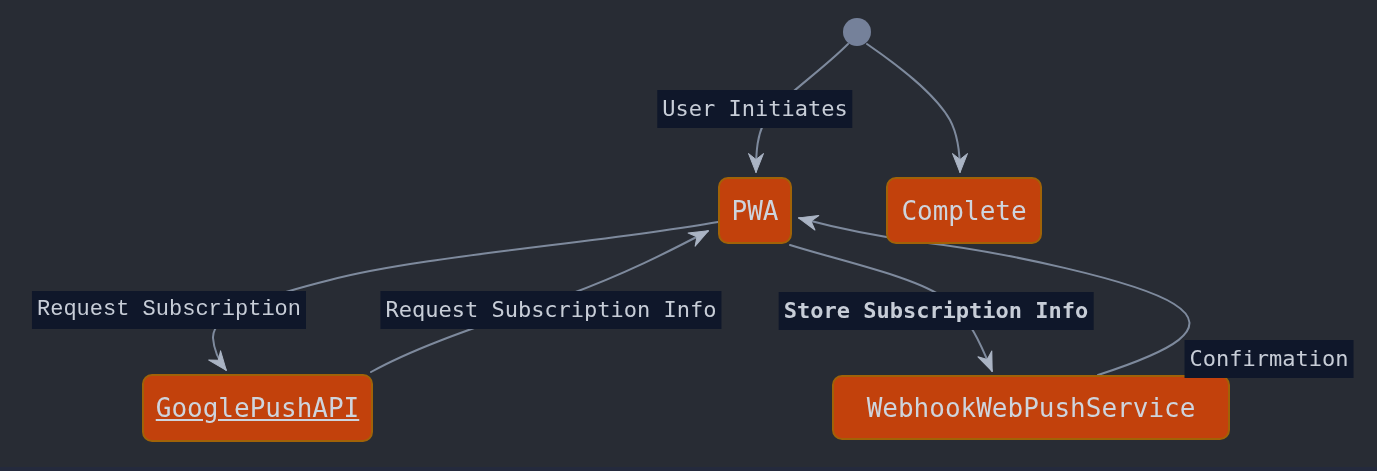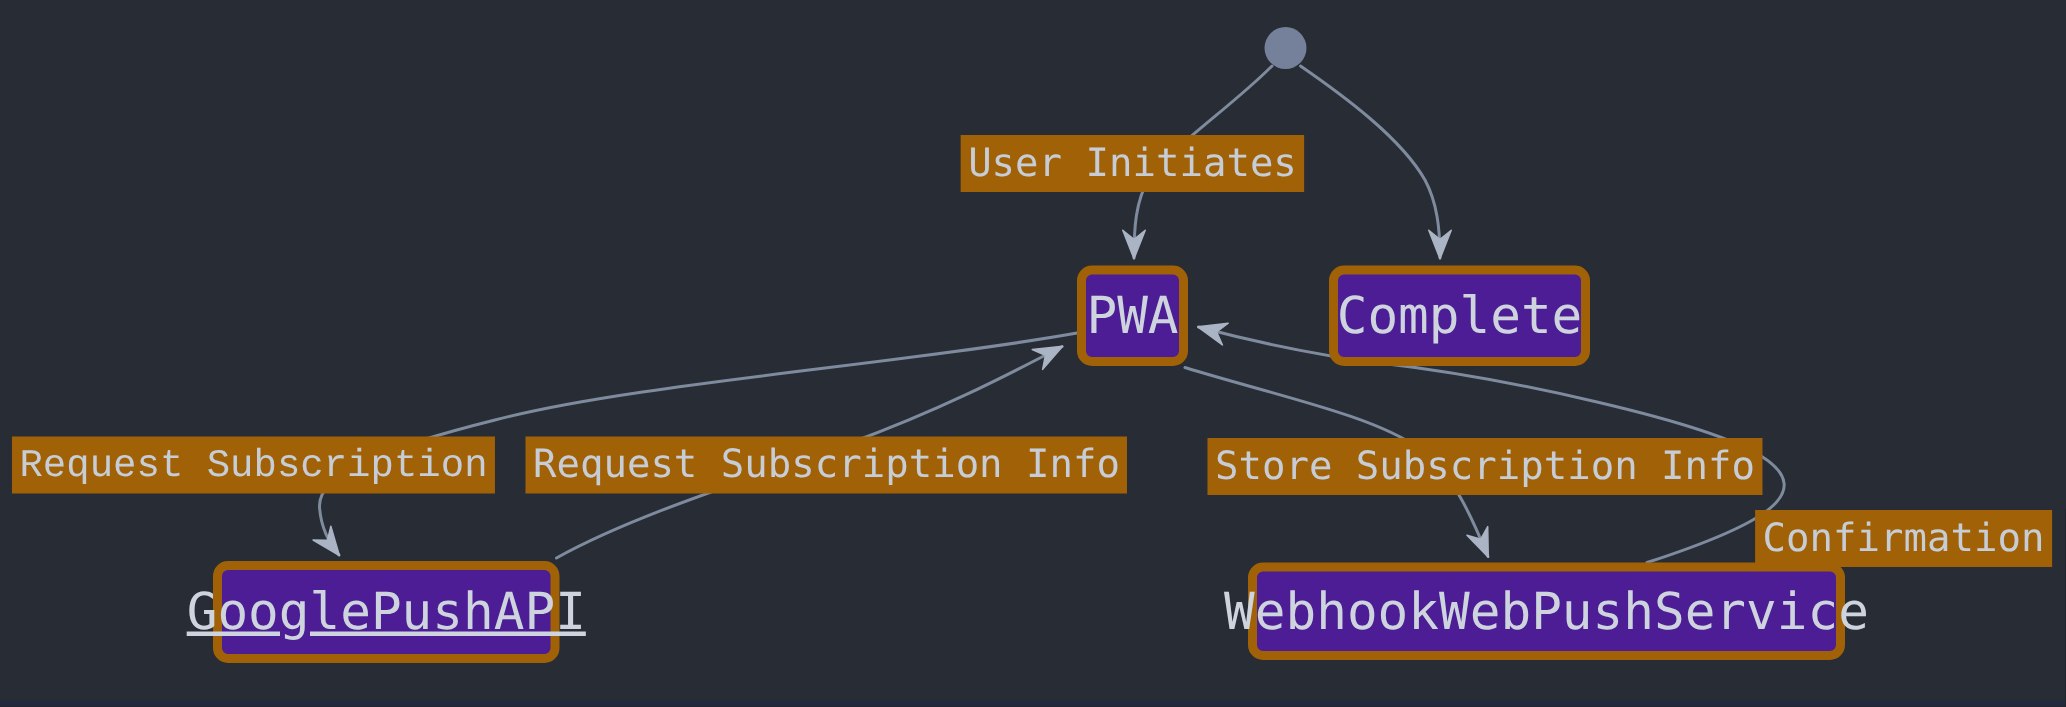--- a/index.html
+++ b/index.html
@@ -26,34 +26,34 @@
     fill: none;
     stroke: #7e8a9d;
     stroke-width: 2px;
     stroke-linecap: round;
   }
   .state-node {
     position: absolute;
     display: flex;
     align-items: center;
     justify-content: center;
-    background: #4c1d95;
-    border: 6px solid #a16207;
+    background: #c2410c;
+    border: 2px solid #a16207;
     border-radius: 10px;
     color: #ced4dd;
-    font-size: 34px;
+    font-size: 26px;
     white-space: nowrap;
     box-sizing: border-box;
   }
   .edge-label {
     position: absolute;
     transform: translateX(-50%);
-    background: #a16207;
+    background: #0f172a;
     color: #c7cdd7;
-    font-size: 26px;
+    font-size: 22px;
     line-height: 32px;
     padding: 3px 5px;
     white-space: nowrap;
   }
   .bottom-strip {
     position: absolute;
     left: 0;
     bottom: 0;
     width: 100%;
     height: 4px;
@@ -82,30 +82,30 @@
 
     <path class="edge-path" d="M 371 372 C 425 342, 505 318, 565 296 C 625 274, 668 252, 708 231" marker-end="url(#arrow)"></path>
 
     <path class="edge-path" d="M 790 245 C 848 263, 916 277, 946 299 C 970 317, 982 347, 992 371" marker-end="url(#arrow)"></path>
 
     <path class="edge-path" d="M 1098 375 C 1172 351, 1214 329, 1174 304 C 1138 281, 1005 252, 920 242 C 872 236, 833 227, 799 218" marker-end="url(#arrow)"></path>
   </svg>
 
   <div class="state-node" style="left:718px; top:177px; width:74px; height:67px;">PWA</div>
 
-  <div class="state-node" style="left:886px; top:177px; width:174px; height:67px;">Complete</div>
+  <div class="state-node" style="left:886px; top:177px; width:156px; height:67px;">Complete</div>
 
   <div class="state-node" style="left:142px; top:374px; width:231px; height:68px;text-decoration:underline;">GooglePushAPI</div>
 
   <div class="state-node" style="left:832px; top:375px; width:398px; height:65px;">WebhookWebPushService</div>
 
   <div class="edge-label" style="left:755px; top:90px;">User Initiates</div>
 
   <div class="edge-label" style="left:169px; top:291px;font-family:Liberation Mono, monospace;">Request Subscription</div>
 
   <div class="edge-label" style="left:551px; top:291px;">Request Subscription Info</div>
 
-  <div class="edge-label" style="left:990px; top:292px;">Store Subscription Info</div>
+  <div class="edge-label" style="left:936px; top:292px;font-weight:bold;">Store Subscription Info</div>
 
   <div class="edge-label" style="left:1269px; top:292px;margin-top:48px;">Confirmation</div>
 
   <div class="bottom-strip"></div>
 </div>
 
 </body></html>

